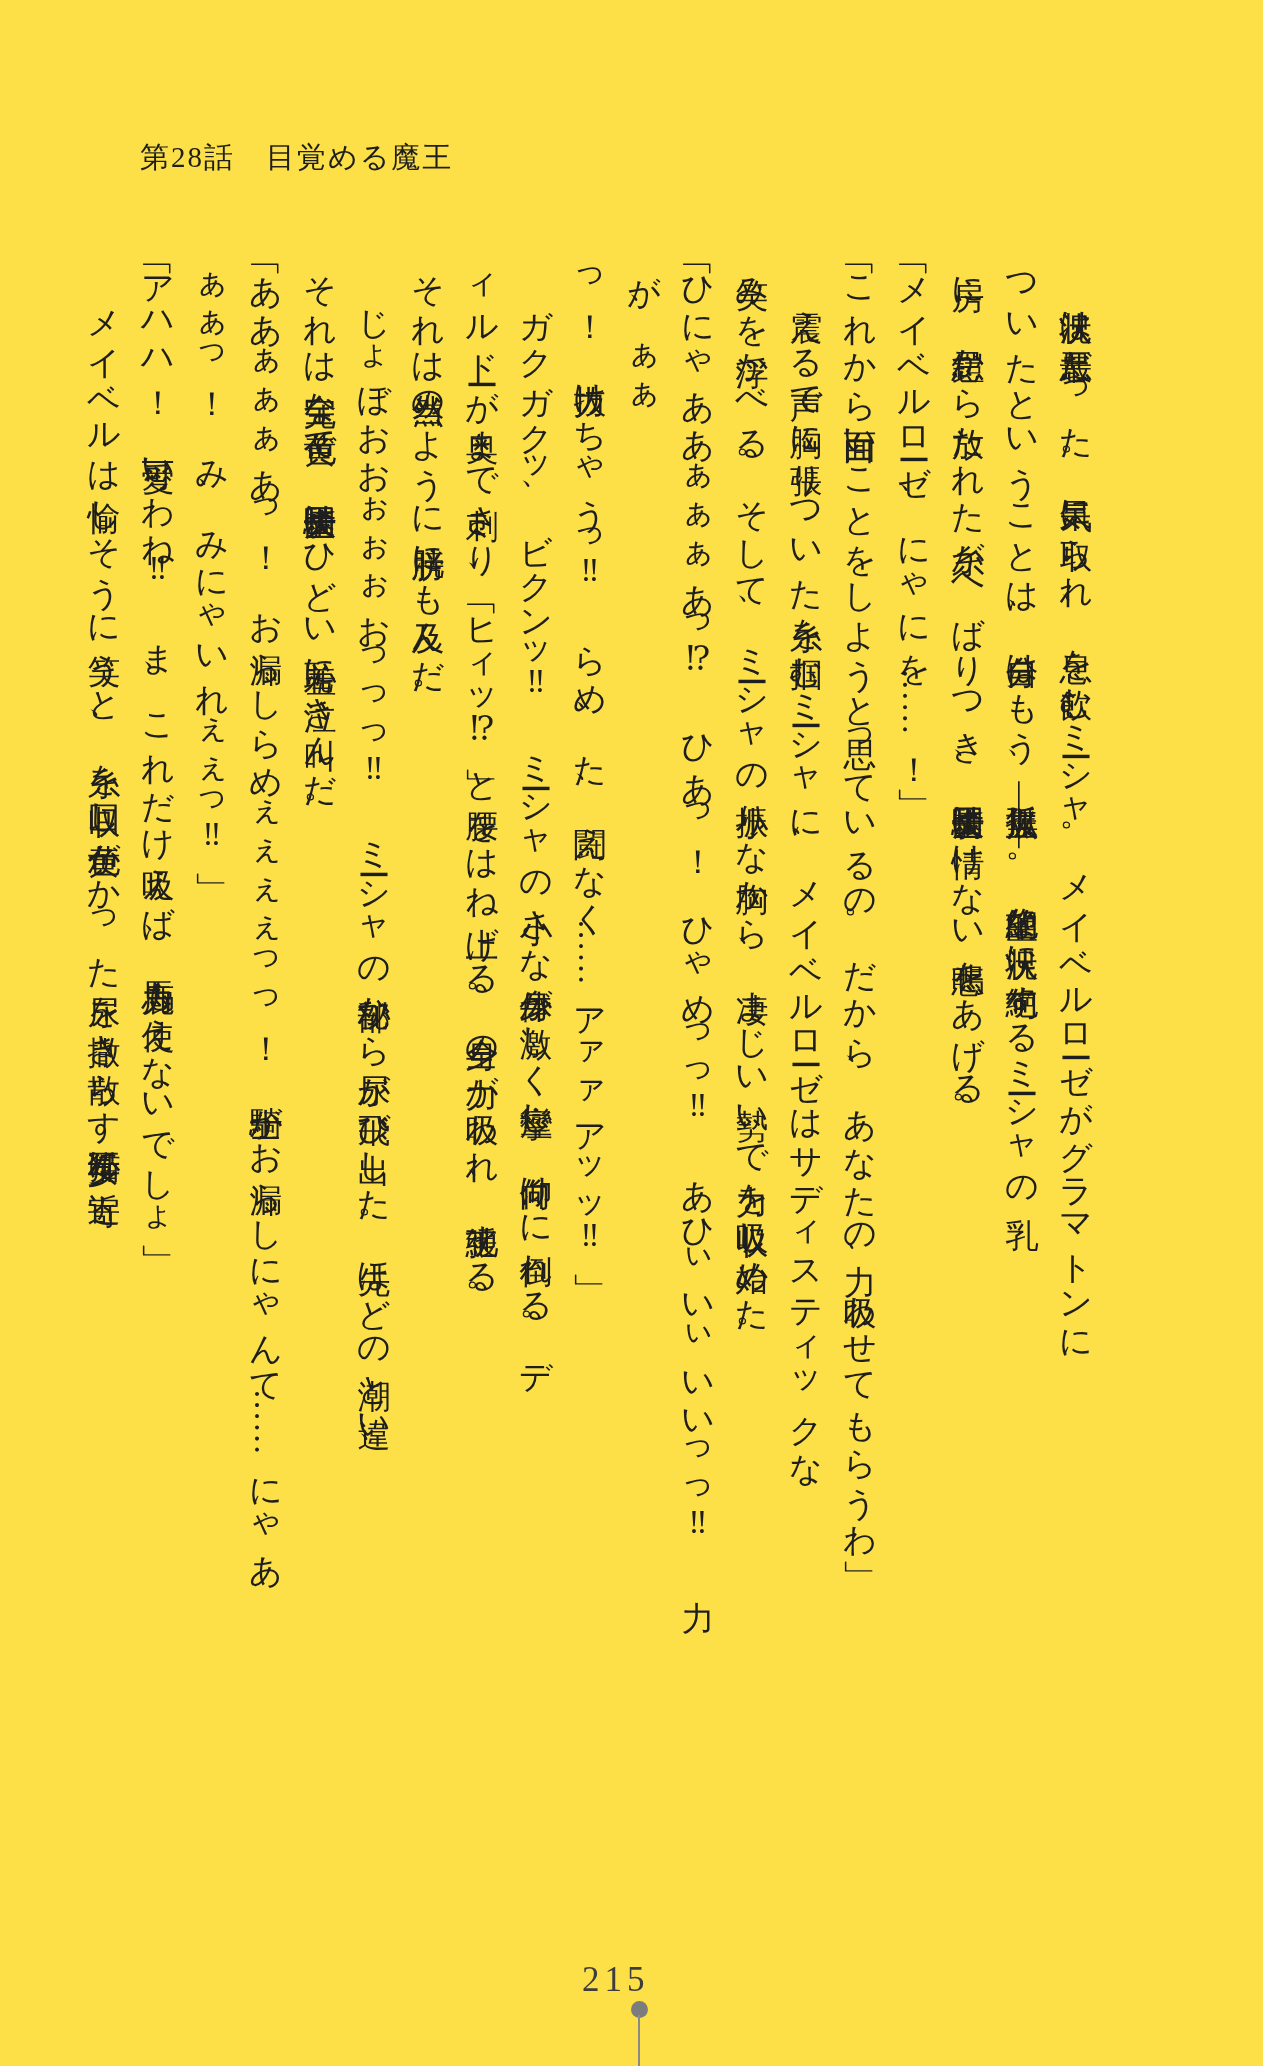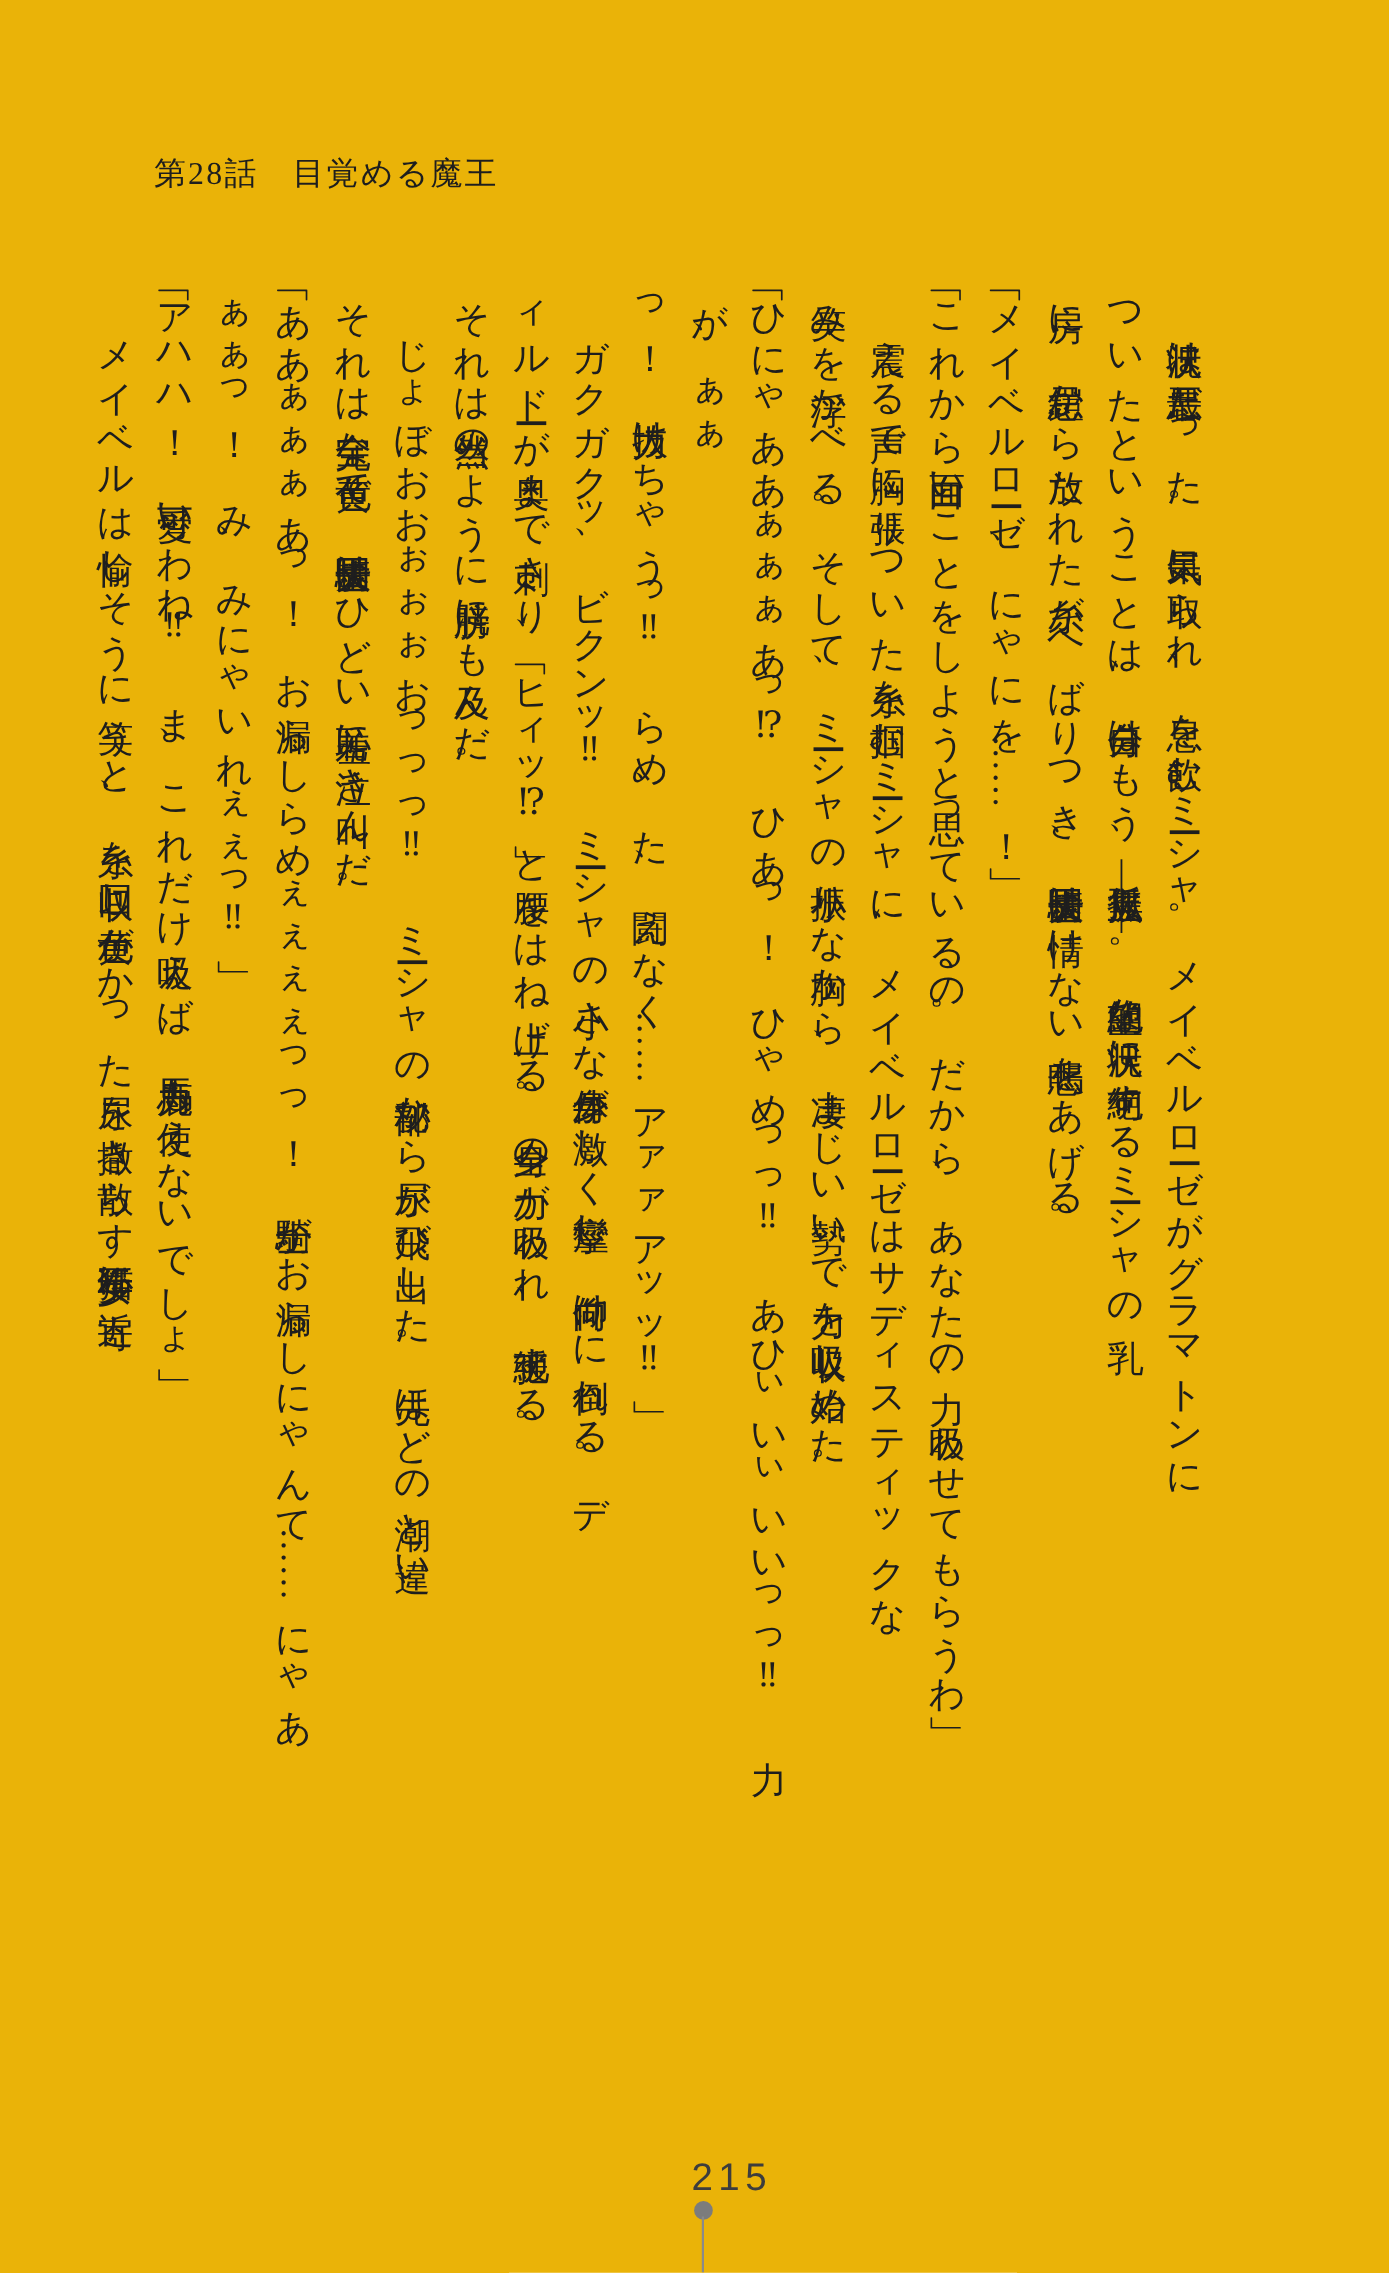--- a/index.html
+++ b/index.html
@@ -1,20 +1,20 @@
 <!DOCTYPE html>
 <html><head>
 <meta charset="utf-8">
 <style>
   html, body { margin: 0; padding: 0; }
   .page {
     position: relative;
     width: 1263px;
     height: 2066px;
-    background: #eab308;
+    background: #fde047;
     overflow: hidden;
     font-family: "Liberation Serif", "DejaVu Serif", serif;
   }
   .chapter-header {
     position: absolute;
     left: 140px;
     top: 138px;
     font-size: 29px;
     letter-spacing: 2px;
     color: #1e1e1e;
@@ -35,24 +35,24 @@
   .text-line {
     margin: 0;
     padding: 0;
     white-space: pre-wrap;
   }
   .page-number {
     position: absolute;
     left: 577px;
     top: 1960px;
     width: 125px;
-    text-align: right;
+    text-align: left;
     padding-left: 5px;
     box-sizing: border-box;
-    font-family: Liberation Sans, sans-serif;
+    font-family: Liberation Serif, serif;
     font-weight: 400;
     font-size: 35px;
     letter-spacing: 5px;
     color: #3d3d3d;
   }
   .footer-dot {
     position: absolute;
     left: 631px;
     top: 2001px;
     width: 17px;

